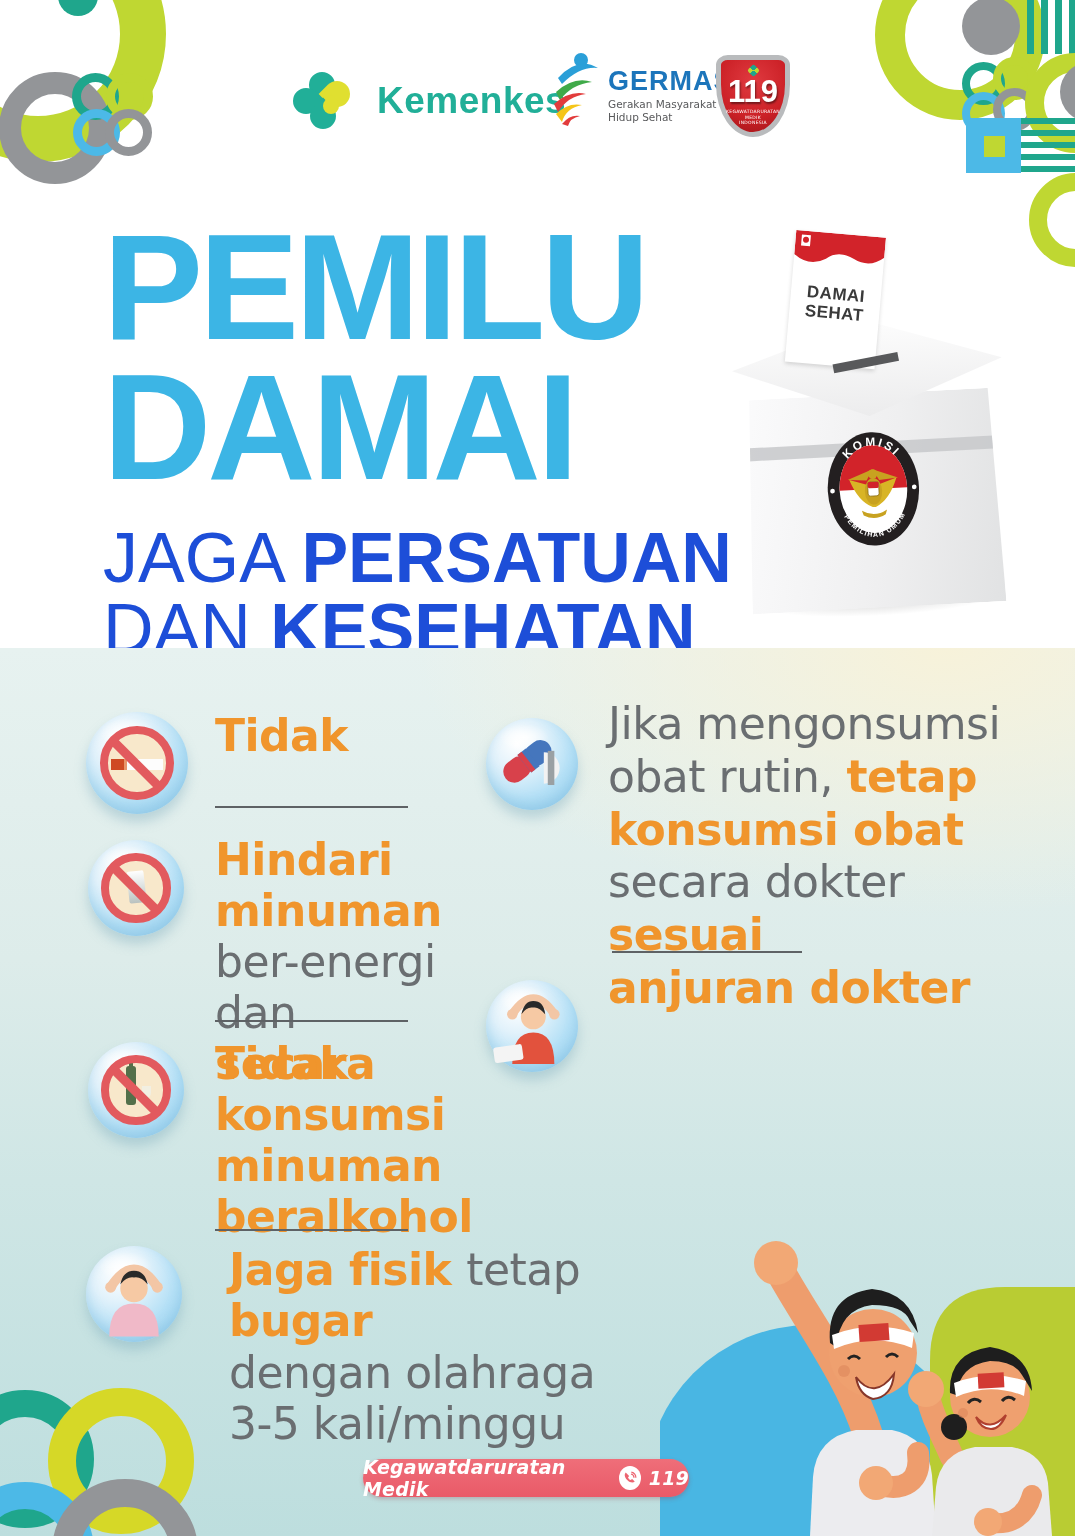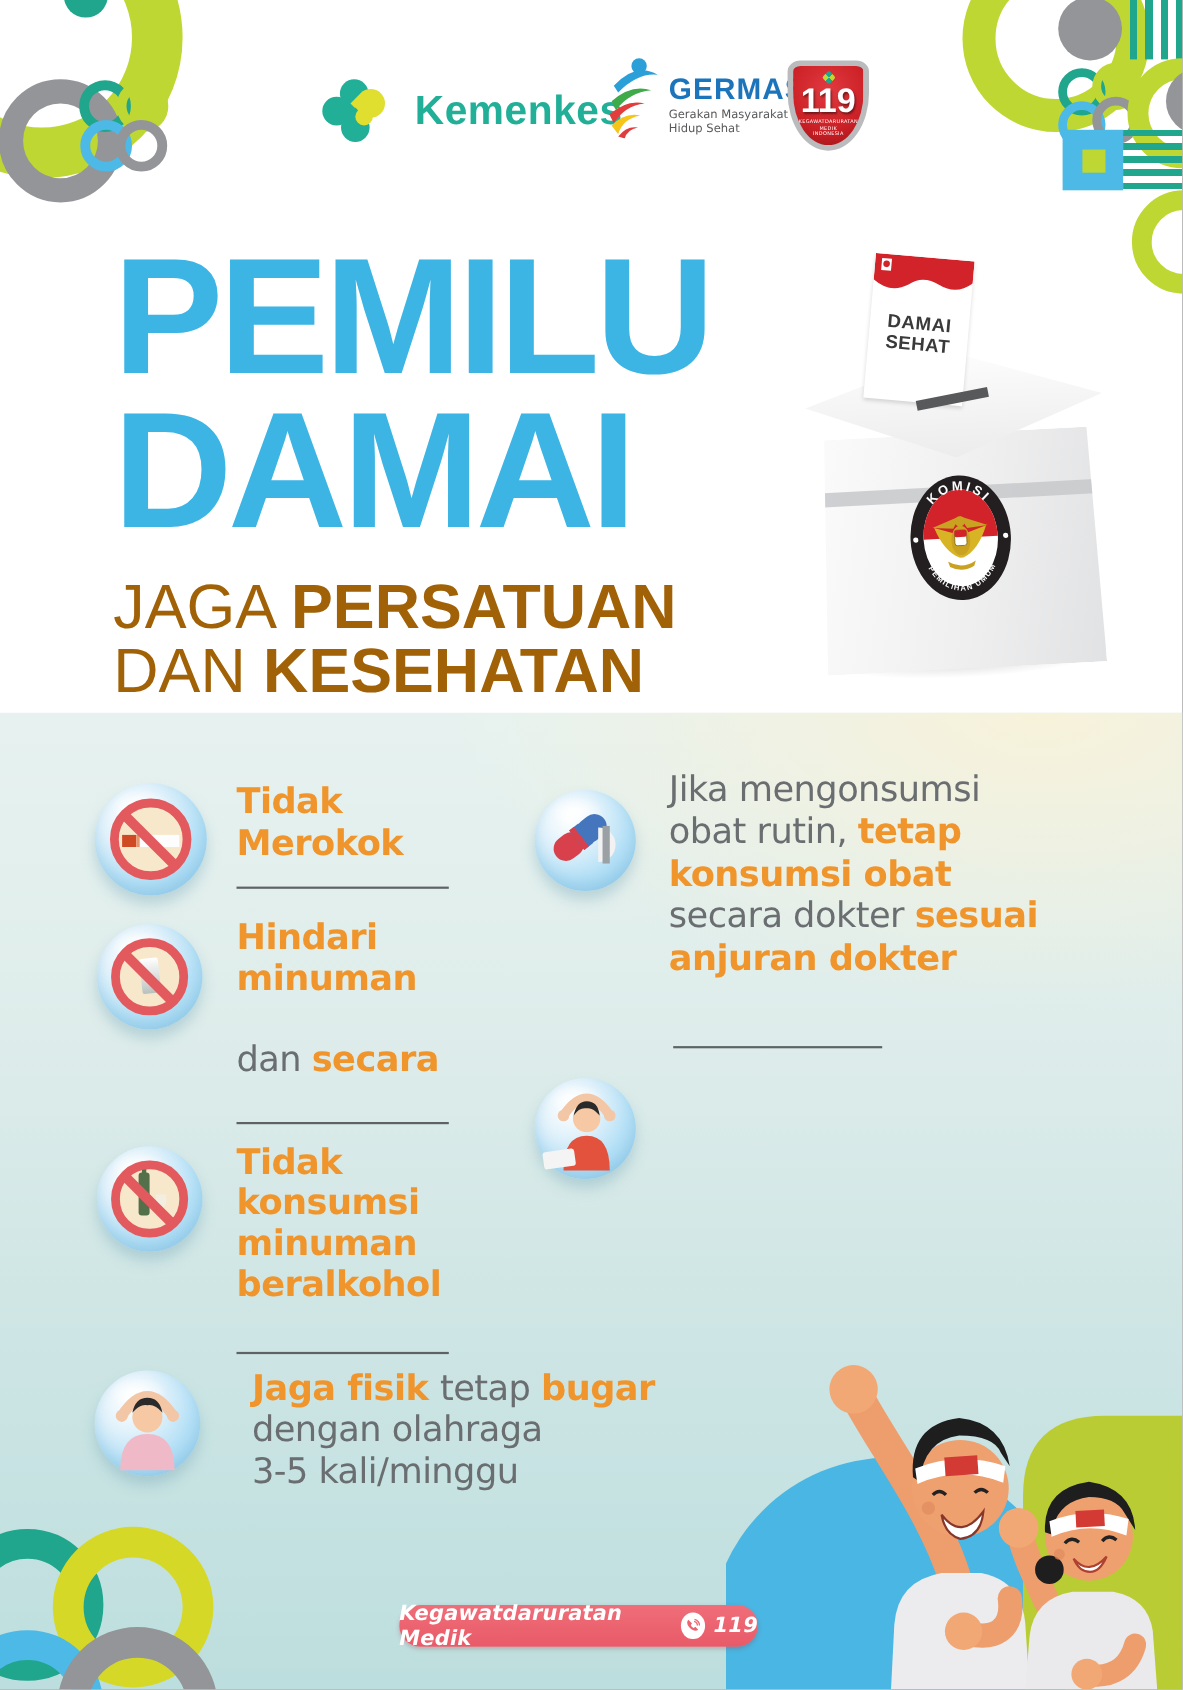--- a/index.html
+++ b/index.html
@@ -24,21 +24,21 @@
   .germas-sub{font-size:10.5px;color:#58595b;line-height:1.25;margin-top:3px;}
   .shield119{position:absolute;left:716px;top:5px;width:74px;height:82px;background:radial-gradient(circle at 50% 30%,#e03a40,#cb2026 60%,#a01418 100%);
      border:5px solid #b9bbbd;border-radius:16% 16% 50% 50%/12% 12% 64% 64%;
      display:flex;flex-direction:column;align-items:center;justify-content:center;box-sizing:border-box;}
   .shield-num{font-family:"Liberation Sans",sans-serif;font-weight:700;font-size:31px;color:#fff;line-height:1;text-shadow:1px 2px 2px rgba(0,0,0,.45);}
   .shield-sub{font-size:4.5px;color:#fff;letter-spacing:.3px;margin-top:2px;text-align:center;line-height:1.3;}
   .shield-clover{width:9px;height:9px;margin-bottom:1px;background:conic-gradient(#bfd732 0 25%,#1fa68c 0 50%,#bfd732 0 75%,#1fa68c 0 100%);border-radius:2px;transform:rotate(45deg);}
   
   .title{position:absolute;left:103px;top:218px;font-family:"Liberation Sans",sans-serif;}
   .title-main{font-weight:700;font-size:150px;line-height:.93;color:#3cb5e5;letter-spacing:-4px;}
-  .title-sub{margin-top:26px;font-size:57px;line-height:1.02;color:#a16207;letter-spacing:0;}
+  .title-sub{margin-top:26px;font-size:70px;line-height:1.02;color:#1d4ed8;letter-spacing:0;}
   .title-sub .lt{font-weight:400;}
   .title-sub .bd{font-weight:700;}
   
   .ballot{position:absolute;left:735px;top:232px;width:270px;height:385px;transform:rotate(-3deg);}
   .box-shadow{position:absolute;left:22px;top:356px;width:226px;height:28px;border-radius:50%;
      background:radial-gradient(ellipse,rgba(60,60,60,.18),rgba(60,60,60,0) 70%);}
   .box-front{position:absolute;left:8px;top:162px;width:254px;height:214px;z-index:1;
      background:linear-gradient(100deg,#fbfbfc 0%,#efeff0 55%,#e1e2e3 100%);
      clip-path:polygon(3% 0,97% 0,100% 100%,0 100%);}
   .box-band{position:absolute;left:0;top:48px;width:100%;height:13px;background:#c7c8ca;opacity:.85;}
@@ -64,21 +64,21 @@
   .ban-disc{position:absolute;inset:8%;border-radius:50%;background:#f8e8cb;}
   .ban-ring{position:absolute;inset:0;border-radius:50%;border:8px solid #e25a5e;box-sizing:border-box;}
   .ban-slash{position:absolute;left:4%;top:46%;width:92%;height:9px;background:#e25a5e;transform:rotate(45deg);}
   .cig{position:absolute;left:14%;top:45%;width:72%;height:11px;background:#fdfdfd;}
   .cig::before{content:"";position:absolute;left:0;top:0;width:26%;height:100%;background:#cf4a23;}
   .cig::after{content:"";position:absolute;left:26%;top:0;width:6%;height:100%;background:#e8956a;}
   .glass{position:absolute;left:38%;top:26%;width:24%;height:46%;background:linear-gradient(180deg,#ffffff,#cfd6d4 70%,#b9c1bf);transform:rotate(-6deg);border-radius:2px;}
   .bottle{position:absolute;left:36%;top:16%;width:14%;height:56%;background:#53704a;border-radius:3px;}
   .bottle::before{content:"";position:absolute;left:30%;top:-16%;width:40%;height:18%;background:#53704a;}
   .wineglass{position:absolute;left:58%;top:44%;width:14%;height:18%;background:#f2efe2;border-radius:0 0 45% 45%;}
-  .tip-text{position:absolute;font-size:32px;line-height:1.18;letter-spacing:-.5px;}
+  .tip-text{position:absolute;font-size:44px;line-height:1.18;letter-spacing:-.5px;}
   .tip-text .hl{color:#f0952c;font-weight:700;}
   .tip-text .reg{color:#6a6e71;font-weight:400;}
   .divider{position:absolute;height:2px;background:#5e6265;}
   
   .banner{position:absolute;left:363px;top:1459px;width:326px;height:38px;border-radius:19px;
      background:linear-gradient(180deg,#ef6e79,#e95a68);z-index:6;display:flex;align-items:center;justify-content:center;gap:8px;
      box-shadow:0 2px 4px rgba(150,60,70,.3);}
   .banner-label,.banner-num{color:#fff;font-style:italic;font-weight:700;font-size:19px;letter-spacing:.2px;}
   .banner-phone{width:24px;height:24px;border-radius:50%;background:#fff;display:flex;align-items:center;justify-content:center;}
   .people{position:absolute;left:660px;top:1225px;width:415px;height:311px;z-index:5;}
@@ -211,32 +211,32 @@
   <div class="section"></div>
 
   <div class="bubble" style="left:86px;top:712px;width:102px;height:102px;">
     <div class="ban">
       <div class="ban-disc"></div>
       <div class="cig"></div>
       <div class="ban-ring"></div>
       <div class="ban-slash"></div>
     </div>
   </div>
-  <div class="tip-text" style="left:215px;top:710px;width:240px;"><span class="hl">Tidak</span><br><span class="hl">Merokok</span></div>
+  <div class="tip-text" style="left:215px;top:710px;width:240px;"><span class="hl">Tidak</span><br></div>
   <div class="divider" style="left:215px;top:806px;width:193px;"></div>
 
   <div class="bubble" style="left:88px;top:840px;width:96px;height:96px;">
     <div class="ban">
       <div class="ban-disc"></div>
       <div class="glass"></div>
       <div class="ban-ring"></div>
       <div class="ban-slash"></div>
     </div>
   </div>
-  <div class="tip-text" style="left:215px;top:834px;width:250px;line-height:1.16;"><span class="hl">Hindari</span><br><span class="hl">minuman</span><br><br><span class="reg">dan </span><span class="hl">secara</span></div>
+  <div class="tip-text" style="left:215px;top:834px;width:250px;line-height:1.16;"><span class="hl">Hindari</span><br><span class="hl">minuman</span><br><span class="reg">ber-energi</span><br><span class="reg">dan </span><span class="hl">secara</span></div>
   <div class="divider" style="left:215px;top:1020px;width:193px;"></div>
 
   <div class="bubble" style="left:88px;top:1042px;width:96px;height:96px;">
     <div class="ban">
       <div class="ban-disc"></div>
       <div class="bottle"></div>
       <div class="wineglass"></div>
       <div class="ban-ring"></div>
       <div class="ban-slash"></div>
     </div>

